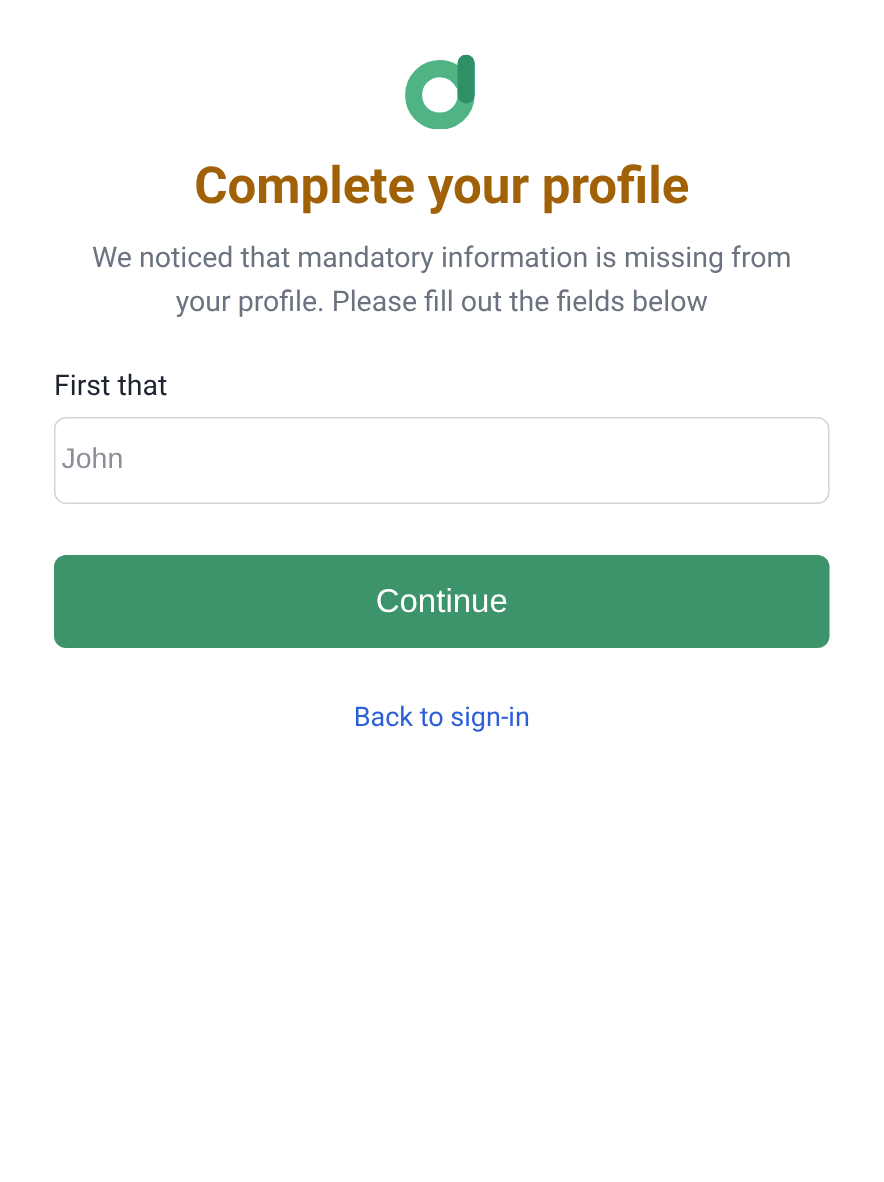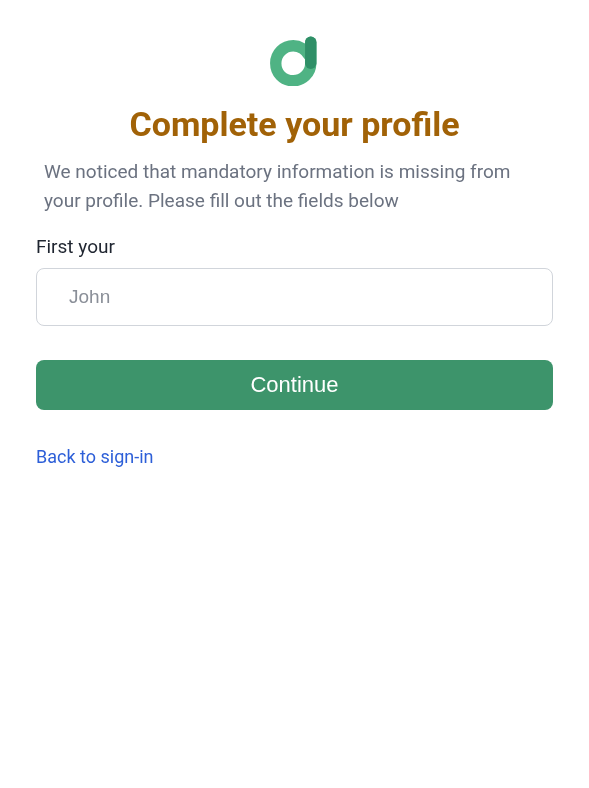--- a/index.html
+++ b/index.html
@@ -26,66 +26,67 @@
     .title {
       font-size: 34px;
       font-weight: 700;
       color: #a16207;
       text-align: center;
       margin-bottom: 14px;
     }
     .subtitle {
       font-size: 19px;
       color: #6b7280;
+      text-align: center;
       line-height: 1.5;
-      margin-bottom: 20px;
+      margin-bottom: 30px;
       padding: 0 8px;
     }
     .field-group {
       margin-bottom: 22px;
     }
     .field-label {
       display: block;
       font-size: 19px;
       color: #1f2530;
       margin-bottom: 10px;
       font-weight: 400;
     }
     .field-input {
       width: 100%;
       height: 58px;
       border: 1px solid #d1d5db;
       border-radius: 8px;
-      padding: 0 32px;
+      padding: 0 4px;
       font-size: 19px;
       color: #1f2530;
       background: #ffffff;
       outline: none;
     }
     .field-input::placeholder {
       color: #8a8f98;
     }
     .field-input.focused {
       caret-color: #2d5fd8;
     }
     .continue-btn {
       width: 100%;
-      height: 50px;
+      height: 62px;
       background: #3d946b;
       color: #ffffff;
       border: none;
       border-radius: 8px;
       font-size: 22px;
       font-weight: 500;
       cursor: pointer;
       margin-top: 12px;
       margin-bottom: 36px;
     }
     .back-link-wrap {
-      text-align: left;
+      text-align: center;
     }
     .back-link {
       font-size: 18px;
       color: #2d5fd8;
       text-decoration: none;
       cursor: pointer;
     }
   </style>
 </head>
 <body>
@@ -97,21 +98,21 @@
     <path d="M 50 14 C 50 14 50 28 50 38 C 50 50 40 58 30 58 C 18 58 10 49 10 38 C 10 27 19 18 30 18 C 37 18 44 22 48 29" stroke="#4fb384" stroke-width="13" stroke-linecap="round" fill="none"></path>
     <path d="M 50 14 C 50 14 50 28 50 38" stroke="#2f8f67" stroke-width="13" stroke-linecap="round" fill="none"></path>
   </svg>
 </div>
 
 <h1 class="title">Complete your profile</h1>
 
 <p class="subtitle">We noticed that mandatory information is missing from your profile. Please fill out the fields below</p>
 
 <div class="field-group">
-  <label class="field-label">First your</label>
+  <label class="field-label">First that</label>
   <input class="field-input focused" type="text" autofocus="" placeholder="John" style="">
 </div>
 
 <div class="field-group">
 </div>
 
 <div class="field-group">
 </div>
 
 <button class="continue-btn">Continue</button>

